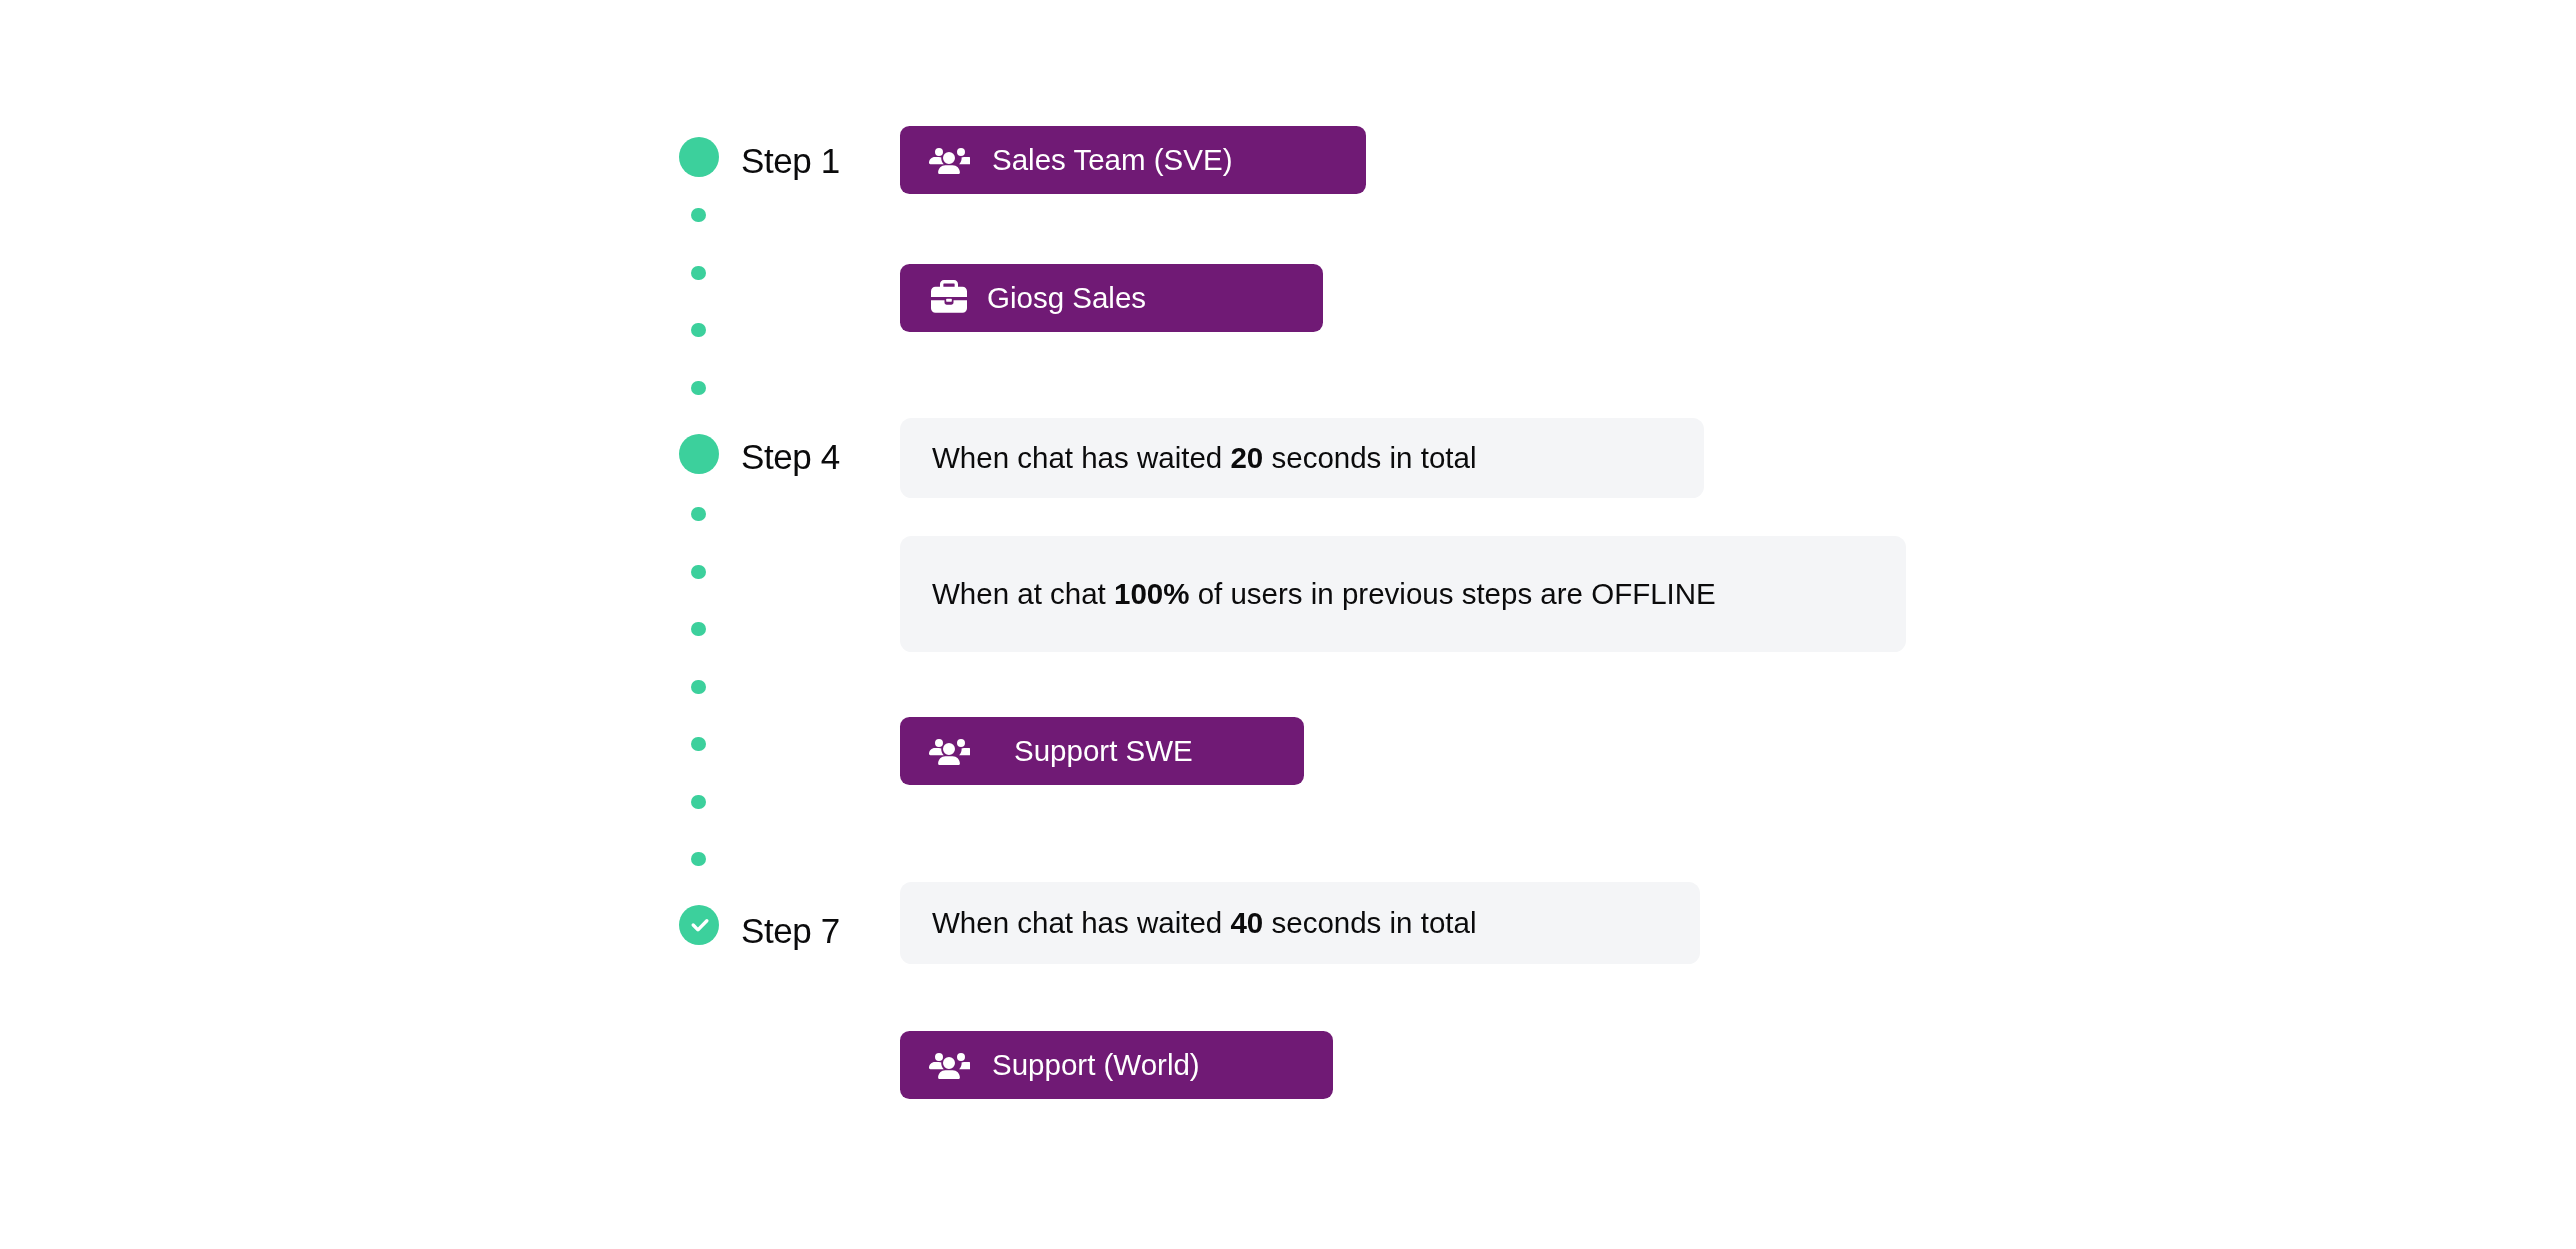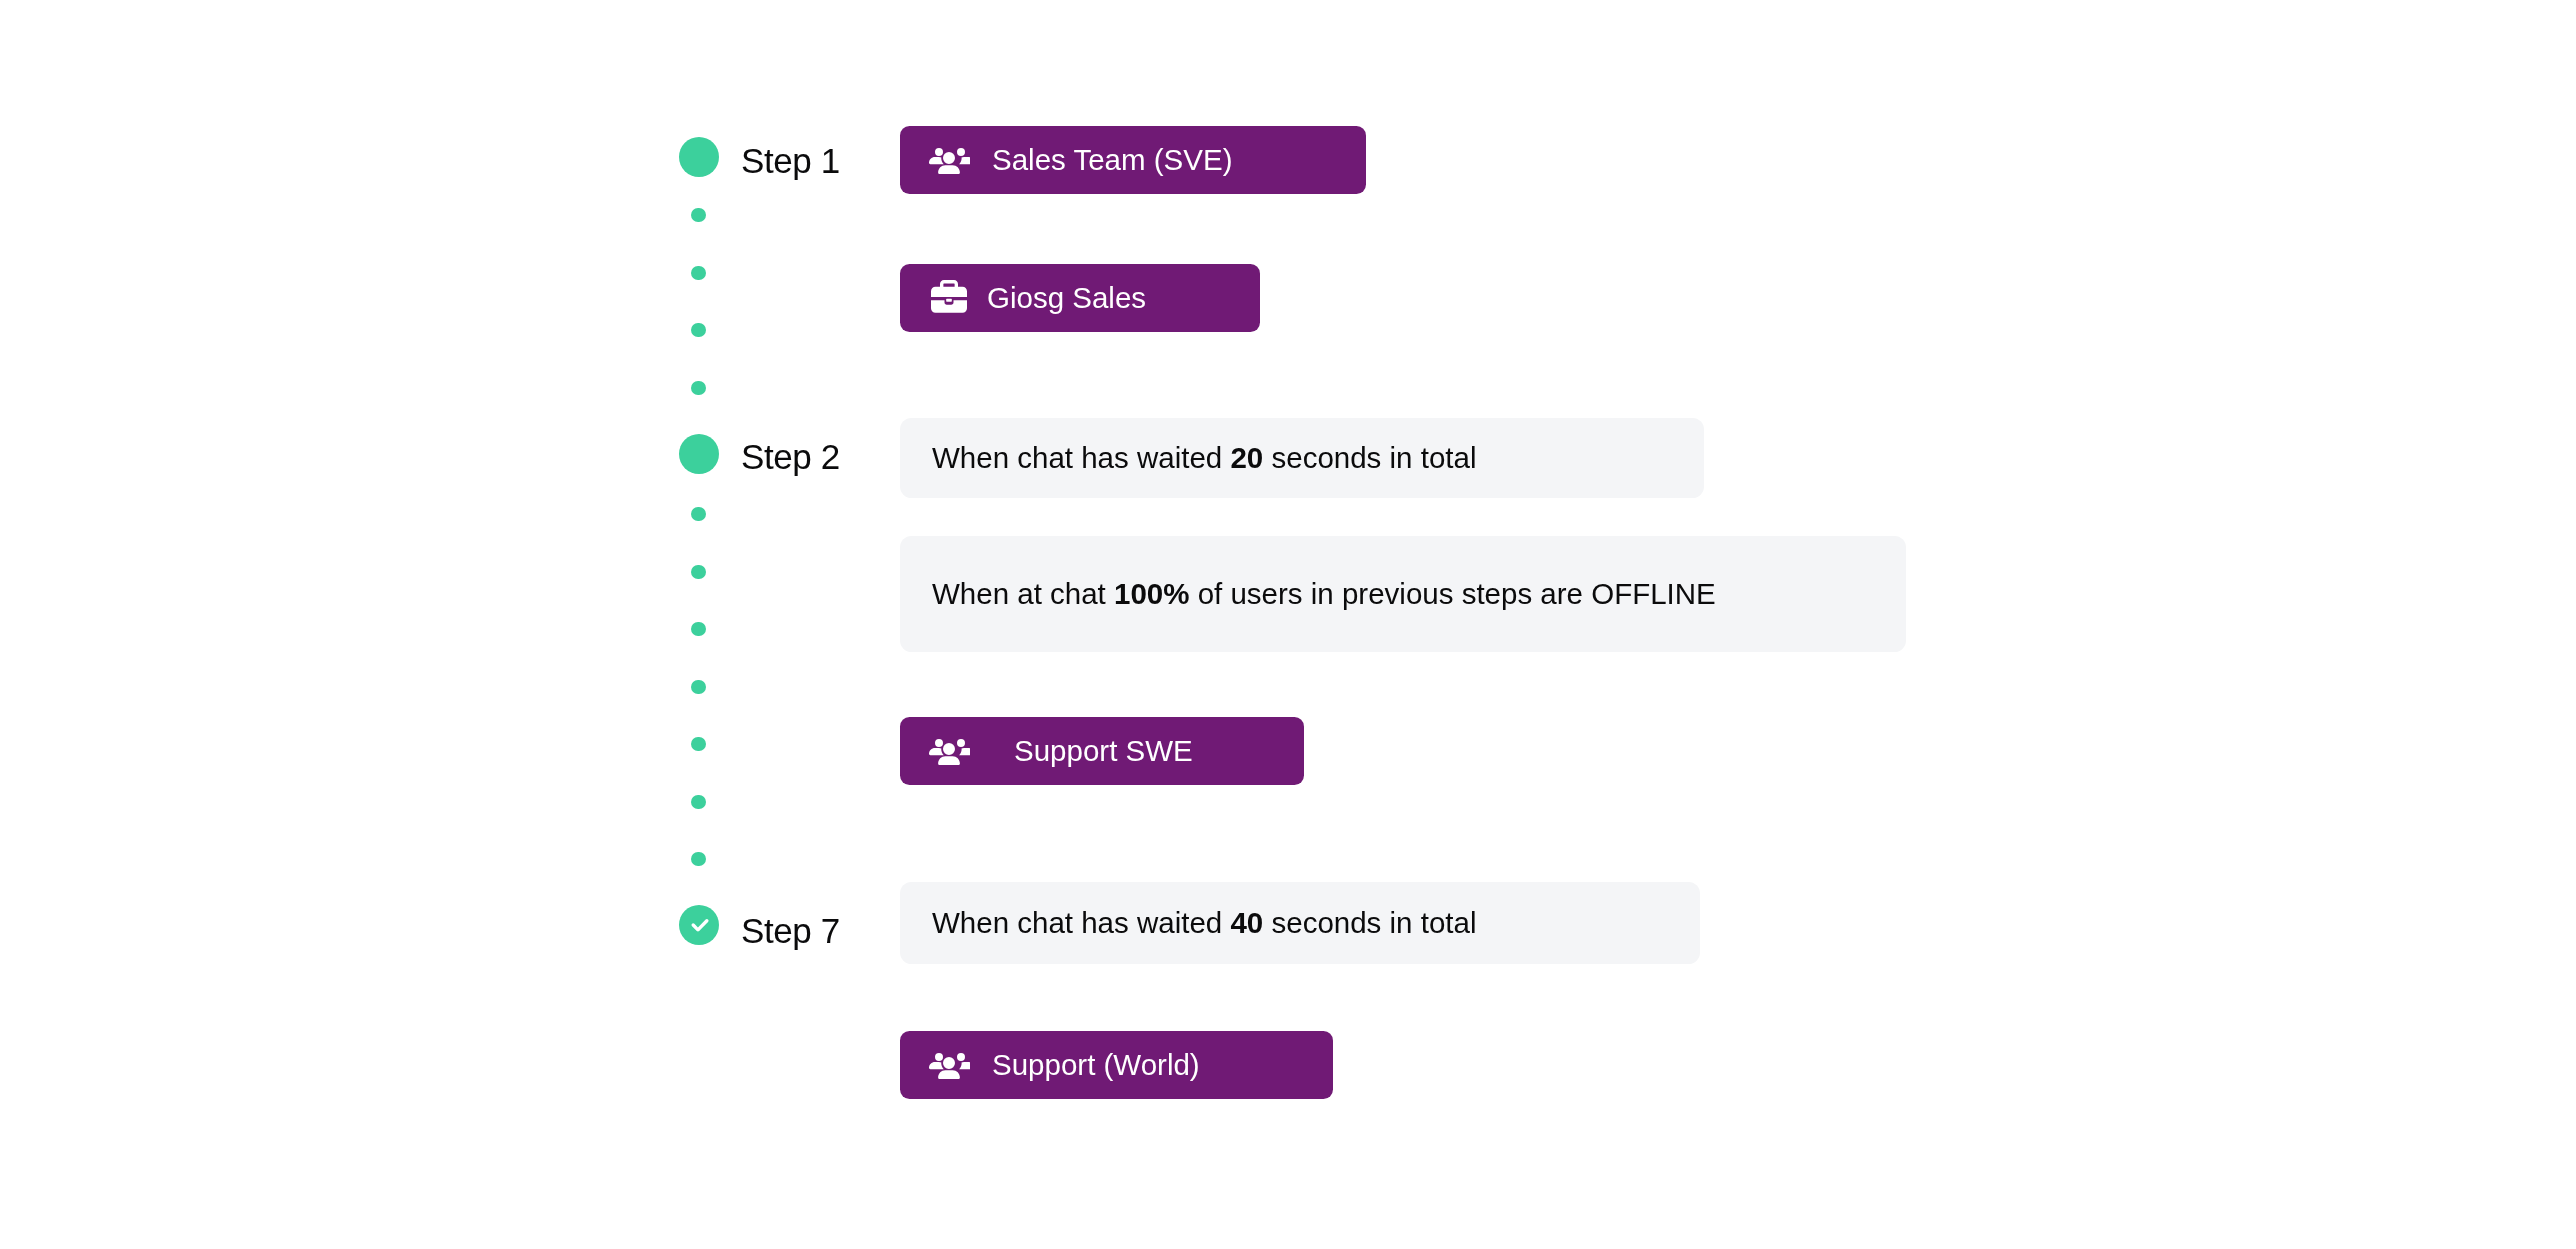--- a/index.html
+++ b/index.html
@@ -138,33 +138,33 @@
     <div class="rail-dot" style="top:852px;"></div>
 
     <div class="rail-node" style="top:905px;">
       <svg width="25" height="25" viewBox="0 0 24 24" aria-hidden="true">
         <path d="M20.2 6.3a1.6 1.6 0 0 0-2.3 0l-7.4 7.5-3.4-3.5a1.6 1.6 0 1 0-2.3 2.3l4.6 4.6c.63.63 1.66.63 2.29 0l8.5-8.6a1.6 1.6 0 0 0 0-2.3z" fill="#ffffff"></path>
       </svg>
     </div>
   </div>
 
   <div class="step-label" style="top:141px;">Step 1</div>
-  <div class="step-label" style="top:437px;">Step 2</div>
+  <div class="step-label" style="top:437px;">Step 4</div>
   <div class="step-label" style="top:911px;">Step 7</div>
 
   <div class="target-pill" style="left:900px; top:126px; width:466px;">
     <span class="pill-icon">
       <svg width="42" height="32" viewBox="0 0 640 512" aria-hidden="true">
         <path fill="#ffffff" d="M96 128a64 64 0 1 1 128 0 64 64 0 1 1-128 0zm352 0a64 64 0 1 1 128 0 64 64 0 1 1-128 0zM0 300.3C0 248.2 42.2 206 94.3 206h64.1c14.1 0 27.5 3.1 39.5 8.6-1.1 6-1.7 12.2-1.7 18.5 0 35.5 15.6 67.4 40.3 89.2-.3 0-.6 0-.9 0H21.7C9.7 322.3 0 312.6 0 300.3zM482.4 322.3c-.3 0-.6 0-.9 0 24.8-21.8 40.4-53.7 40.4-89.2 0-6.3-.6-12.5-1.7-18.5 12-5.5 25.4-8.6 39.5-8.6h64.1c52.1 0 94.3 42.2 94.3 94.3 0 12.3-9.7 22-21.7 22H482.4zM320 320a96 96 0 1 1 0-192 96 96 0 1 1 0 192zM171.7 480c-14.2 0-25.7-11.5-25.7-25.7 0-63.6 51.6-115.3 115.3-115.3h117.6c63.7 0 115.3 51.7 115.3 115.3 0 14.2-11.5 25.7-25.7 25.7H171.7z"></path>
       </svg>
     </span>
     <span class="pill-text">Sales Team (SVE)</span>
   </div>
 
-  <div class="target-pill" style="left:900px; top:264px; width:360px;gap:16px;">
+  <div class="target-pill" style="left:900px; top:264px; width:423px;gap:16px;">
     <span class="pill-icon">
       <svg width="38" height="36" viewBox="0 0 512 512" aria-hidden="true">
         <path fill="#ffffff" d="M184 48h144c4.4 0 8 3.6 8 8v40H176V56c0-4.4 3.6-8 8-8zm-56 8v40H64c-35.3 0-64 28.7-64 64v80h512v-80c0-35.3-28.7-64-64-64h-64V56c0-30.9-25.1-56-56-56H184c-30.9 0-56 25.1-56 56zM512 288H320v32c0 17.7-14.3 32-32 32h-64c-17.7 0-32-14.3-32-32v-32H0v112c0 35.3 28.7 64 64 64h384c35.3 0 64-28.7 64-64V288z"></path>
         <rect x="216" y="268" width="80" height="40" rx="8" fill="#ffffff"></rect>
       </svg>
     </span>
     <span class="pill-text">Giosg Sales</span>
   </div>
 
   <div class="condition-card" style="left:900px; top:418px; width:804px; height:80px;">

